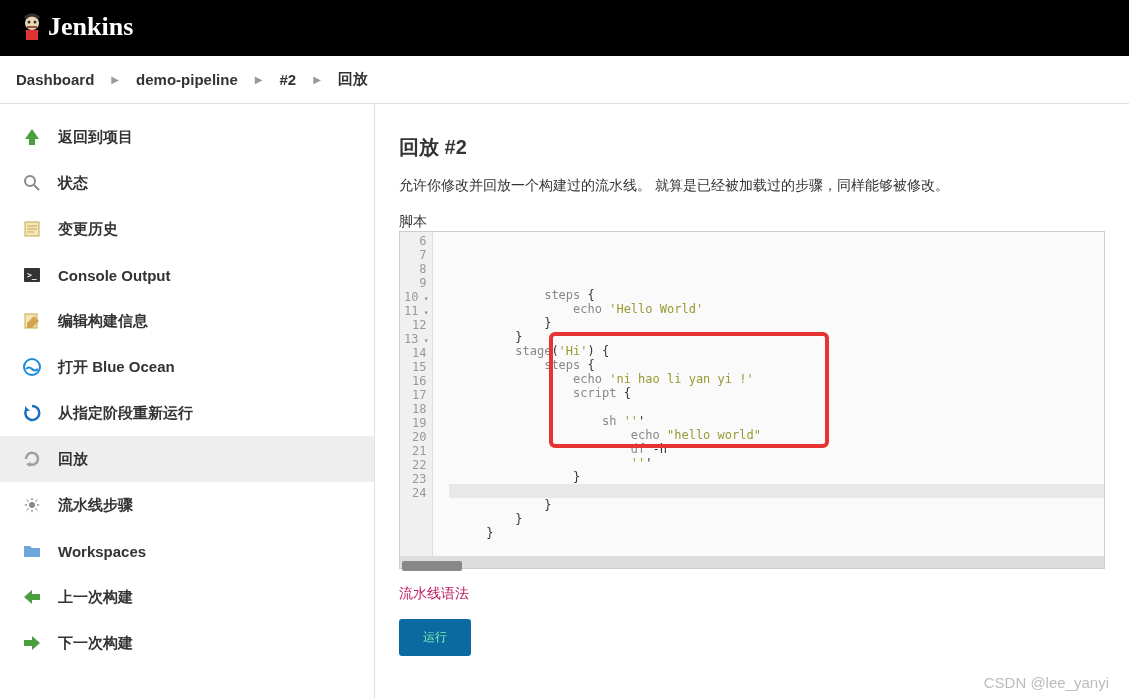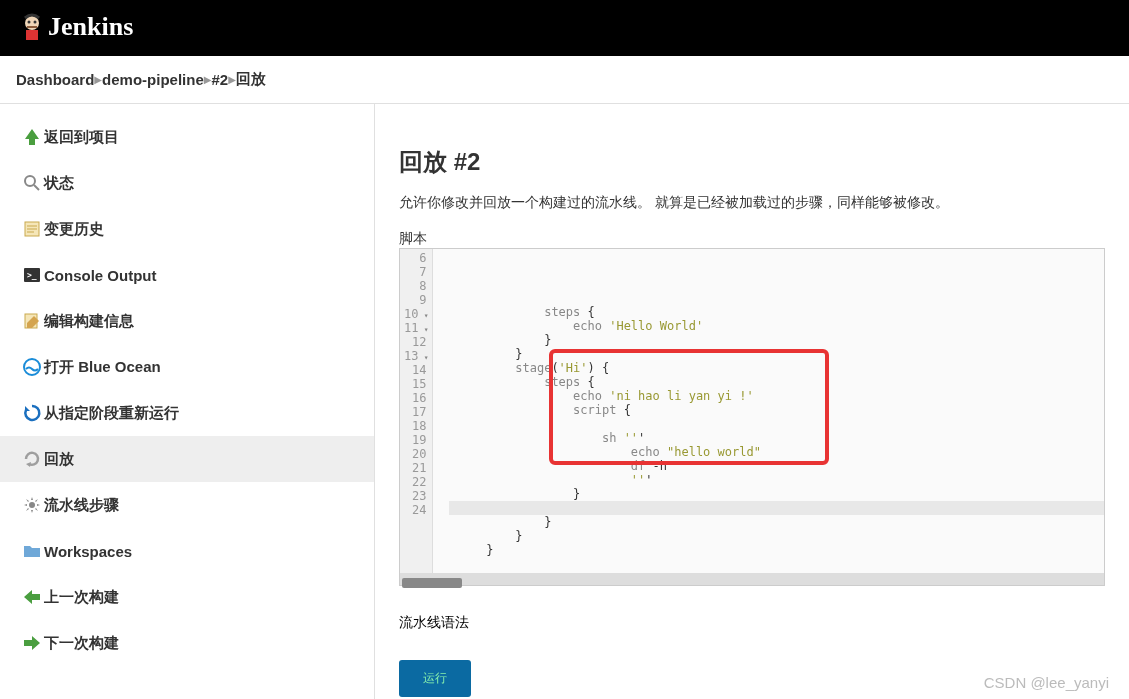--- a/index.html
+++ b/index.html
@@ -1,44 +1,44 @@
 <!DOCTYPE html>
 <html><head>
 <meta charset="utf-8">
 <style>
 * { margin:0; padding:0; box-sizing:border-box; }
 body { font-family:Arial,"Microsoft YaHei",sans-serif; font-size:14px; color:#333; background:#fff; width:1129px; height:699px; overflow:hidden; position:relative; }
 .header { background:#000; height:56px; display:flex; align-items:center; padding:0 16px; }
 .logo-wrap { display:flex; align-items:flex-start; }
 .logo-img { width:32px; height:32px; }
 .logo-text { color:#fff; font-size:26px; font-weight:bold; font-family:Georgia,serif; }
-.breadcrumb { height:48px; background:#fff; border-bottom:1px solid #e0e0e0; display:flex; align-items:center; padding:0 16px; gap:0; font-size:15px; }
+.breadcrumb { height:48px; background:#fff; border-bottom:1px solid #e0e0e0; display:flex; align-items:center; padding:0 16px; gap:17px; font-size:15px; }
 .breadcrumb a { color:#333; text-decoration:none; font-weight:bold; }
 .breadcrumb .sep { color:#999; font-size:10px; }
 .layout { display:flex; height:calc(100% - 56px - 48px); }
 .sidebar { width:375px; border-right:1px solid #e0e0e0; padding:10px 0; overflow-y:auto; }
-.side-item { display:flex; align-items:center; padding:11px 20px; color:#333; cursor:pointer; font-size:15px; font-weight:bold; }
+.side-item { display:flex; align-items:center; gap:14px; padding:11px 20px; color:#333; cursor:pointer; font-size:15px; font-weight:bold; }
 .side-item.active { background:#eee; }
 .side-item .ico { width:24px; height:24px; display:flex; align-items:center; justify-content:center; }
 .main { flex:1; padding:30px 24px; overflow:auto; }
-h1 { font-size:24px; font-weight:bold; margin-bottom:16px;margin-top:12px; }
+h1 { font-size:20px; font-weight:bold; margin-bottom:16px; }
 .desc { font-size:14px; margin-bottom:18px; }
 .label { font-size:14px; margin-bottom:0; }
 .editor { border:1px solid #ccc; background:#fafafa; font-family:Consolas,monospace; font-size:12px; line-height:1.5; position:relative; }
 .editor-inner { display:flex; }
 .gutter { background:#f0f0f0; border-right:1px solid #ddd; text-align:right; color:#999; padding:2px 6px 2px 4px; user-select:none; }
 .gutter div { height:14px; line-height:14px; position:relative; }
 .fold { position:absolute; right:-2px; top:2px; font-size:8px; color:#888; }
 .code { flex:1; padding:2px 0 2px 24px; position:relative; white-space:pre; color:#333; }
 .code div { height:14px; line-height:14px; }
 .kw { color:#888; }
 .str { color:#999933; }
 .code .hl { background:#e8e8e8; display:block; margin-left:-8px; padding-left:8px; width:calc(100% + 8px); }
 .redbox { position:absolute; border:4px solid #e83333; border-radius:6px; pointer-events:none; }
-.link { color:#000000; font-size:14px; text-decoration:none; display:inline-block; margin:28px 0; }
+.link { color:#be185d; font-size:14px; text-decoration:none; display:inline-block; margin:16px 0; }
 .run-btn { background:#0b6aa2; color:#86efac; border:none; padding:10px 24px; font-size:12px; border-radius:3px; cursor:pointer; }
 .scrollbar-h { height:10px; background:#888; border-radius:2px; margin-top:4px; width:60px; }
 .watermark { position:absolute; right:20px; bottom:8px; color:rgba(120,120,120,.5); font-size:15px; }
 </style>
 </head>
 <body>
 
 <div class="header">
   <div class="logo-wrap">
     <svg class="logo-img" viewBox="0 0 32 32">

